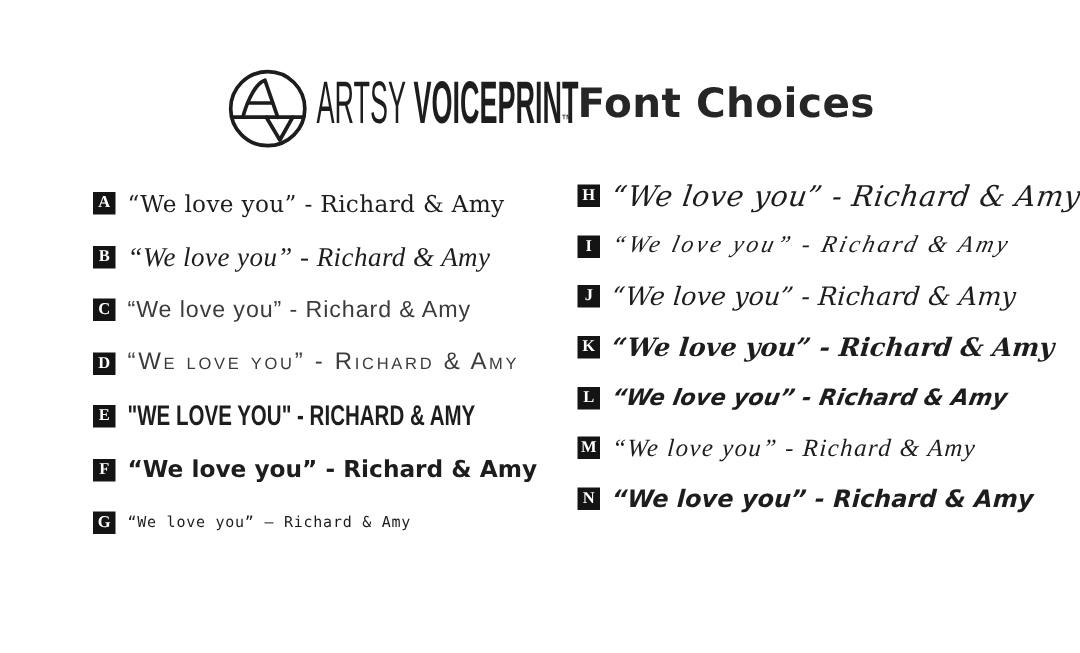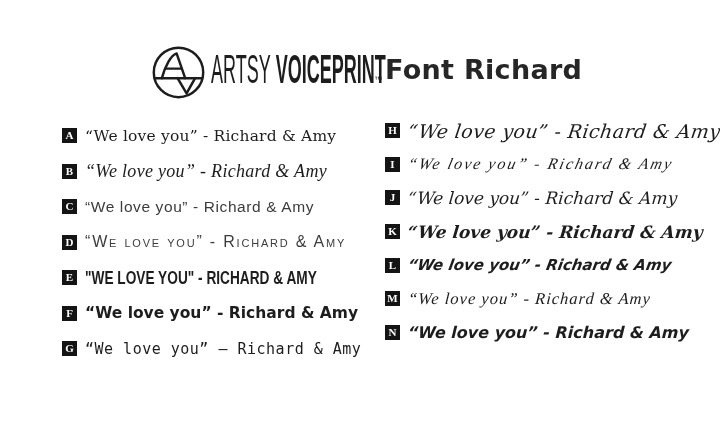--- a/index.html
+++ b/index.html
@@ -53,21 +53,21 @@
   }
   .sample{display:inline-block;white-space:nowrap;color:#1d1d1d;}
 
   
   [data-font="bookman-serif"]{font-family:"DejaVu Serif",serif;font-size:15.5px;letter-spacing:.2px;}
   [data-font="calligraphic-serif"]{font-family:"Liberation Serif",serif;font-style:italic;font-size:18px;letter-spacing:.3px;}
   [data-font="geometric-sans"]{font-family:"Liberation Sans",sans-serif;font-size:15.5px;letter-spacing:.6px;color:#3c3c3c;}
   [data-font="geometric-small-caps"]{font-family:"Liberation Sans",sans-serif;font-variant:small-caps;font-size:16px;letter-spacing:1.8px;color:#3c3c3c;}
   [data-font="condensed-caps"]{font-family:"Liberation Sans",sans-serif;font-weight:700;font-size:19px;transform:scaleX(.72);transform-origin:0 50%;}
   [data-font="bold-rounded-sans"]{font-family:"DejaVu Sans",sans-serif;font-weight:700;font-size:15.5px;}
-  [data-font="handwritten-print"]{font-family:"DejaVu Sans Mono",monospace;font-size:15px;letter-spacing:.5px;}
+  [data-font="handwritten-print"]{font-family:"DejaVu Sans Mono",monospace;font-size:10px;letter-spacing:.5px;}
   [data-font="formal-script"]{font-family:"DejaVu Serif",serif;font-style:italic;font-size:19px;letter-spacing:.4px;transform:skewX(-8deg);transform-origin:0 50%;}
   [data-font="cursive-script"]{font-family:"Liberation Serif",serif;font-style:italic;font-size:16px;letter-spacing:2px;transform:skewX(-13deg);transform-origin:0 50%;}
   [data-font="italic-script"]{font-family:"DejaVu Serif",serif;font-style:italic;font-size:17px;transform:skewX(-5deg);transform-origin:0 50%;}
   [data-font="bold-brush-script"]{font-family:"DejaVu Serif",serif;font-style:italic;font-weight:700;font-size:17px;transform:skewX(-6deg);transform-origin:0 50%;}
   [data-font="brush-script"]{font-family:"DejaVu Sans",sans-serif;font-style:italic;font-weight:700;font-size:15px;transform:skewX(-10deg);transform-origin:0 50%;}
   [data-font="monoline-script"]{font-family:"Liberation Serif",serif;font-style:italic;font-size:16.5px;letter-spacing:1px;transform:skewX(-4deg);transform-origin:0 50%;}
   [data-font="heavy-brush-script"]{font-family:"DejaVu Sans",sans-serif;font-style:italic;font-weight:700;font-size:16px;transform:skewX(-3deg);transform-origin:0 50%;}
 </style>
 </head>
 <body>
@@ -80,21 +80,21 @@
       <line x1="4.6" y1="37" x2="55.4" y2="37" stroke="#1d1d1d" stroke-width="2.6"></line>
       <path d="M12.5 37 C16 24 22 13 28 11 L37 37" stroke="#1d1d1d" stroke-width="2.6" stroke-linecap="round" stroke-linejoin="round"></path>
       <path d="M16.5 27 L33.5 27" stroke="#1d1d1d" stroke-width="2.4" stroke-linecap="round"></path>
       <path d="M29 37 L38.5 53 L47.5 37" stroke="#1d1d1d" stroke-width="2.6" stroke-linecap="round" stroke-linejoin="round"></path>
     </svg>
 
     <div class="brand"><span>ARTSY</span>&nbsp;<span class="brand-strong">VOICEPRINT</span></div>
 
     <span class="tm">™</span>
 
-    <div class="page-title">Font Richard</div>
+    <div class="page-title">Font Choices</div>
   </div>
 
   <div class="columns">
       <div class="col col-left">
         <div class="row">
           <span class="badge">A</span>
           <span class="sample" data-font="bookman-serif">“We love you” - Richard &amp; Amy</span>
         </div>
         <div class="row">
           <span class="badge">B</span>

